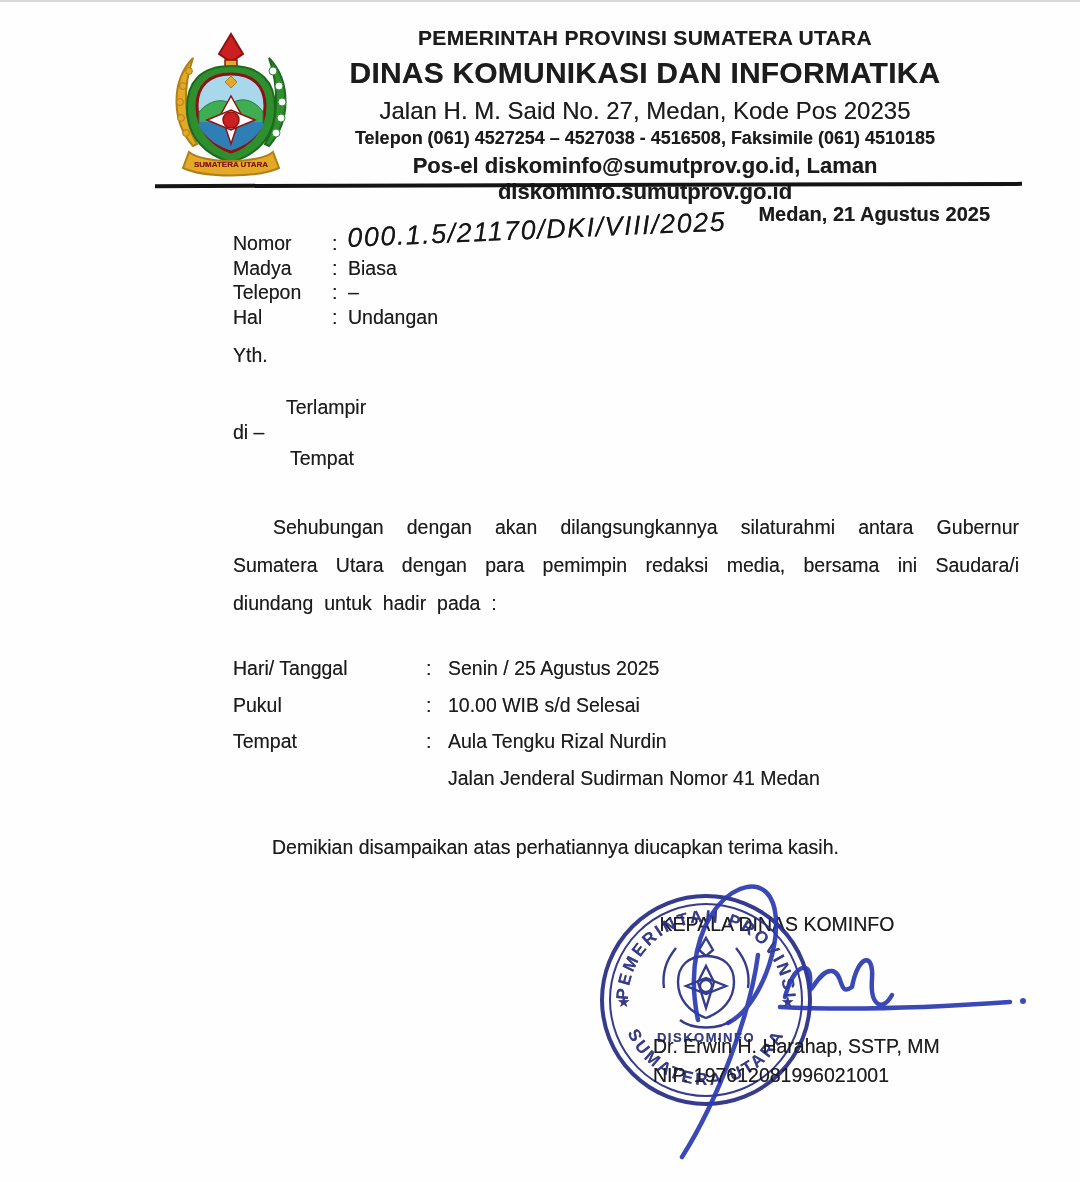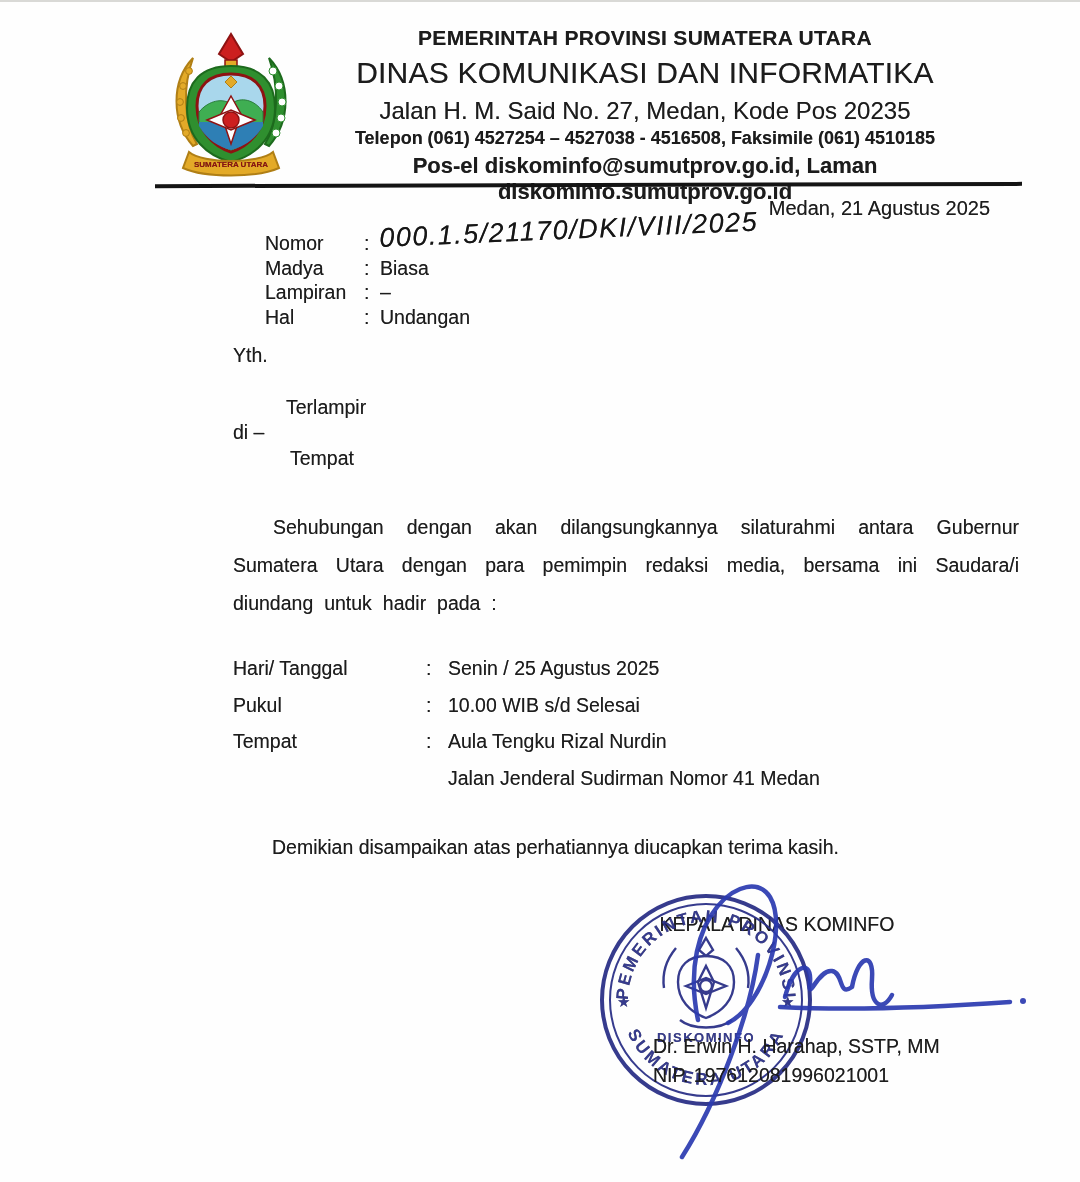--- a/index.html
+++ b/index.html
@@ -11,31 +11,31 @@
     color:#1c1c1c;
     overflow:hidden;
     text-shadow:0 0 .4px rgba(20,20,20,.55);
   }
   .topedge{position:absolute;left:0;top:0;width:100%;height:2px;background:#d9d9d6;}
 
   
   .logo{position:absolute;left:163px;top:26px;width:136px;height:158px;}
   .head{position:absolute;left:300px;top:26px;width:690px;text-align:center;line-height:1.18;}
   .head .l1{font-size:21px;font-weight:600;letter-spacing:.3px;}
-  .head .l2{font-size:30px;font-weight:400;letter-spacing:.2px;margin-top:4px;}
+  .head .l2{font-size:30px;font-weight:700;letter-spacing:.2px;margin-top:4px;}
   .head .l3{font-size:24px;font-weight:400;margin-top:7px;}
   .head .l4{font-size:18px;font-weight:700;margin-top:3px;}
   .head .l5{font-size:22px;font-weight:700;margin-top:3px;}
   .rule{position:absolute;left:155px;top:183px;width:867px;height:4px;background:#141414;transform:rotate(-.15deg);}
 
   
-  .dateline{position:absolute;top:197px;right:90px;font-size:20px;font-weight:400;}
+  .dateline{position:absolute;top:203px;right:90px;font-size:20px;font-weight:700;}
   .meta{position:absolute;left:233px;top:231px;font-size:19.5px;line-height:24.5px;}
   .meta .row{display:flex;}
-  .meta .lbl{width:99px;margin-left:32px;}
+  .meta .lbl{width:99px;}
   .meta .sep{width:16px;}
   .handwritten{
     display:inline-block;
     font-size:27px;
     font-style:italic;
     font-weight:500;
     letter-spacing:1.5px;
     transform:rotate(-2.5deg) translateY(-5px);
     transform-origin:left bottom;
     color:#161616;
@@ -129,21 +129,21 @@
       <span class="lbl">Nomor</span>
       <span class="sep">:</span>
       <span class="handwritten">000.1.5/21170/DKI/VIII/2025</span>
     </div>
     <div class="row">
       <span class="lbl">Madya</span>
       <span class="sep">:</span>
       <span>Biasa</span>
     </div>
     <div class="row">
-      <span class="lbl">Lampiran</span>
+      <span class="lbl">Telepon</span>
       <span class="sep">:</span>
       <span>–</span>
     </div>
     <div class="row">
       <span class="lbl">Hal</span>
       <span class="sep">:</span>
       <span>Undangan</span>
     </div>
   </div>
 

